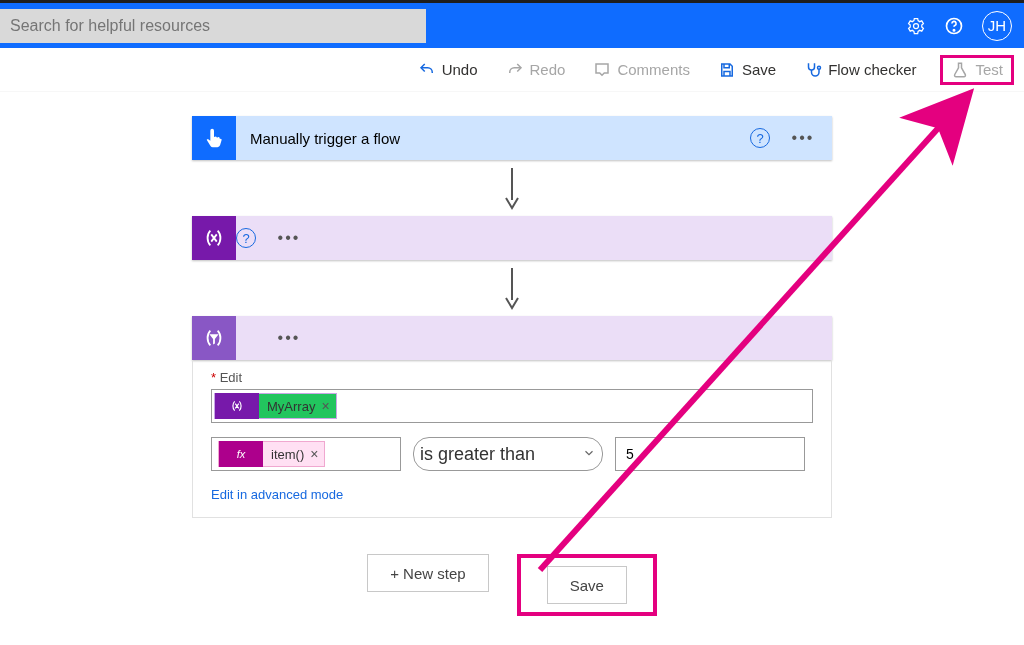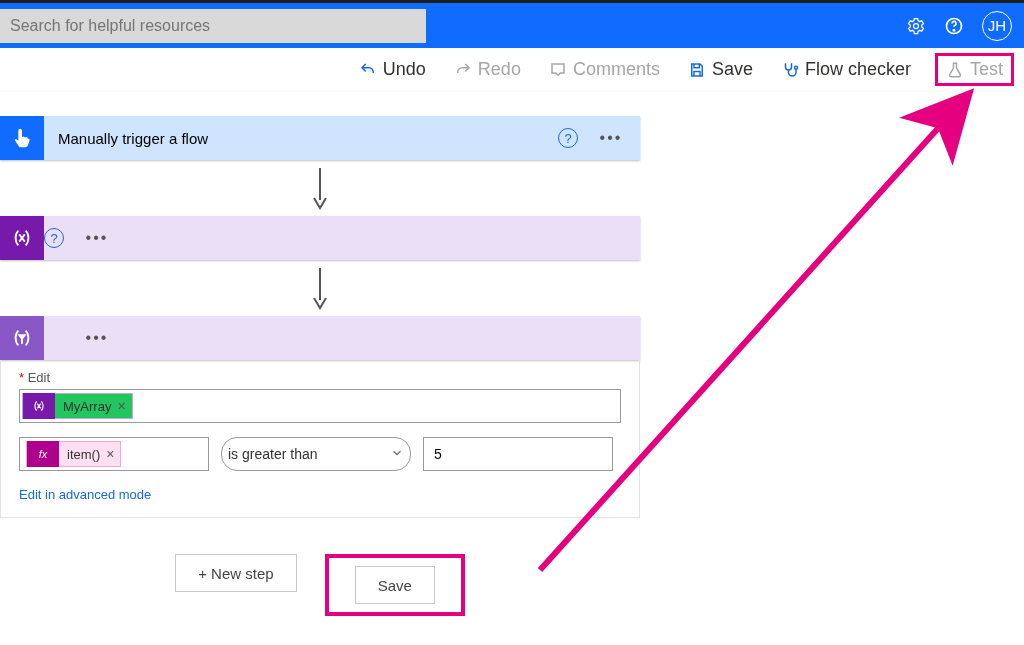--- a/index.html
+++ b/index.html
@@ -36,30 +36,30 @@
   
   .cmd-bar {
     height: 44px;
     background:#fff;
     border-bottom:1px solid #f7f7f7;
     display:flex;
     align-items:center;
     justify-content:flex-end;
     gap: 20px;
     padding: 0 10px;
-    font-size:18px;
+    font-size:15px;
     color:#323130;
   }
   .cmd-item { display:flex; align-items:center; gap:6px; cursor:pointer; padding: 6px 4px; }
   .cmd-item.disabled { color:#a6a6a6; cursor:default; }
   .cmd-icon { display:inline-flex; }
   .test-box { border:3px solid #e4007f; padding:3px 8px; }
 
   
-  .canvas { position:relative; padding-top:24px; display:flex; flex-direction:column; align-items:flex-start; }
+  .canvas { position:relative; padding-top:24px; display:flex; flex-direction:column; align-items:center; }
 
   .card {
     width: 640px;
     display:flex;
     align-items:center;
     padding: 0 14px 0 0;
     box-shadow: 0 1px 2px rgba(0,0,0,.25);
     background:#fff;
   }
   .card .icon-sq {
@@ -95,31 +95,31 @@
   .lbl-from { font-size:13px; color:#555; }
   .lbl-from::before { content:"* "; color:#c00; }
   .from-box { border:1px solid #999; height:34px; margin-top:4px; display:flex; align-items:center; padding:2px; }
   .token {
     display:inline-flex; align-items:center;
     font-size:13px;
     border:1px solid #c8a6e6;
     background:#22c55e;
     height:26px;
   }
-  .token .tk-ic { width:32px; height:26px; display:flex; align-items:center; justify-content:center; color:#fff; }
+  .token .tk-ic { width:44px; height:26px; display:flex; align-items:center; justify-content:center; color:#fff; }
   .token.var .tk-ic { background:#7719aa; }
   .token.fx  .tk-ic { background:#ad008c; }
   .token.fx  { background:#ffe0f3; border-color:#f0a8d0; }
   .token .tk-txt { padding:0 6px 0 8px; color:#333; }
   .token .tk-x { padding-right:6px; color:#555; cursor:pointer; font-size:14px; }
 
   .cond-row { display:flex; gap:12px; margin-top:14px; }
   .cond-cell { border:1px solid #999; height:34px; display:flex; align-items:center; padding:2px 6px; }
   .cond-left  { width:190px; }
-  .cond-mid   { width:190px; justify-content:space-between; font-size:14px; color:#333;border-radius:16px; }
+  .cond-mid   { width:190px; justify-content:space-between; font-size:18px; color:#333;border-radius:16px; }
   .cond-right { width:190px; font-size:14px; }
 
   .adv-link { color:#1769e0; font-size:13px; margin-top:16px; display:inline-block; cursor:pointer; }
 
   
   .bottom-row { width:640px; display:flex; justify-content:center; gap:28px; margin-top:36px; }
   .btn-plain { border:1px solid #c8c8c8; background:#fff; height:38px; padding:0 22px; font-size:15px; color:#444; cursor:pointer; }
   .save-highlight { border:4px solid #e4007f; padding:8px 26px; display:flex; align-items:center; }
 
   

